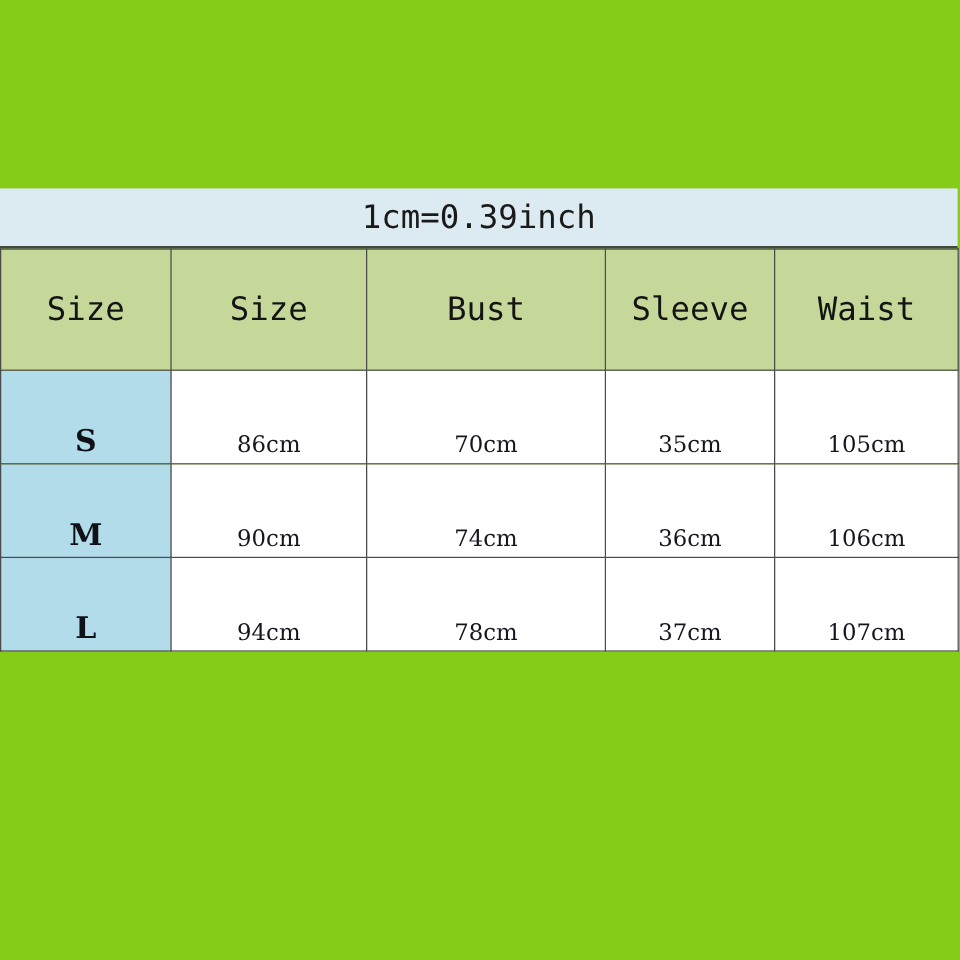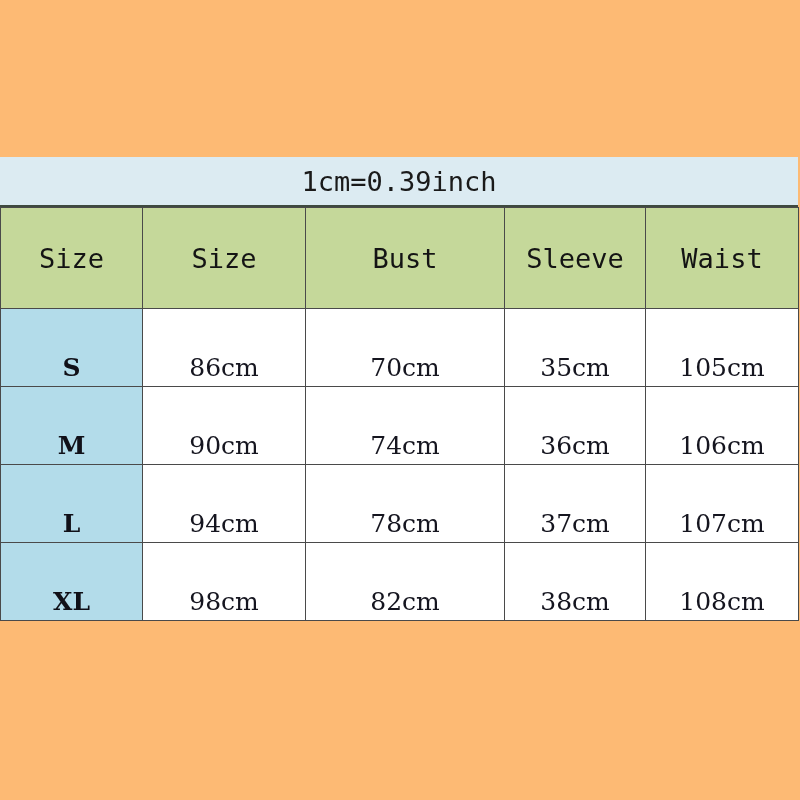--- a/index.html
+++ b/index.html
@@ -12,21 +12,21 @@
     width: 800px;
     height: 800px;
     overflow: hidden;
     font-family: "DejaVu Serif", "Liberation Serif", serif;
   }
 
   #canvas {
     position: relative;
     width: 800px;
     height: 800px;
-    background: #fdba74;
+    background: #84cc16;
   }
 
   
   .size-chart {
     position: absolute;
     left: 0px;
     top: 157px;
     width: 798px;
   }
 
@@ -78,21 +78,21 @@
     font-size: 27px;
     color: #141414;
   }
 
   
   tr.data-row td {
     height: 78px;
     vertical-align: bottom;
     text-align: center;
     font-family: "DejaVu Serif", "Liberation Serif", serif;
-    font-size: 25px;
+    font-size: 19px;
     color: #15151f;
     background: #ffffff;
     padding-bottom: 4px;
     box-sizing: border-box;
   }
   tr.data-row td.size-cell {
     background: #b3dcea;
     font-family: "DejaVu Serif", "Liberation Serif", serif;
     font-weight: bold;
     font-size: 25px;
@@ -142,25 +142,18 @@
           <td>36cm</td>
           <td>106cm</td>
         </tr>
         <tr class="data-row">
           <td class="size-cell">L</td>
           <td>94cm</td>
           <td>78cm</td>
           <td>37cm</td>
           <td>107cm</td>
         </tr>
-        <tr class="data-row">
-          <td class="size-cell">XL</td>
-          <td>98cm</td>
-          <td>82cm</td>
-          <td>38cm</td>
-          <td>108cm</td>
-        </tr>
       </tbody>
     </table>
 
   </div>
 
 </div>
 
 </body></html>

